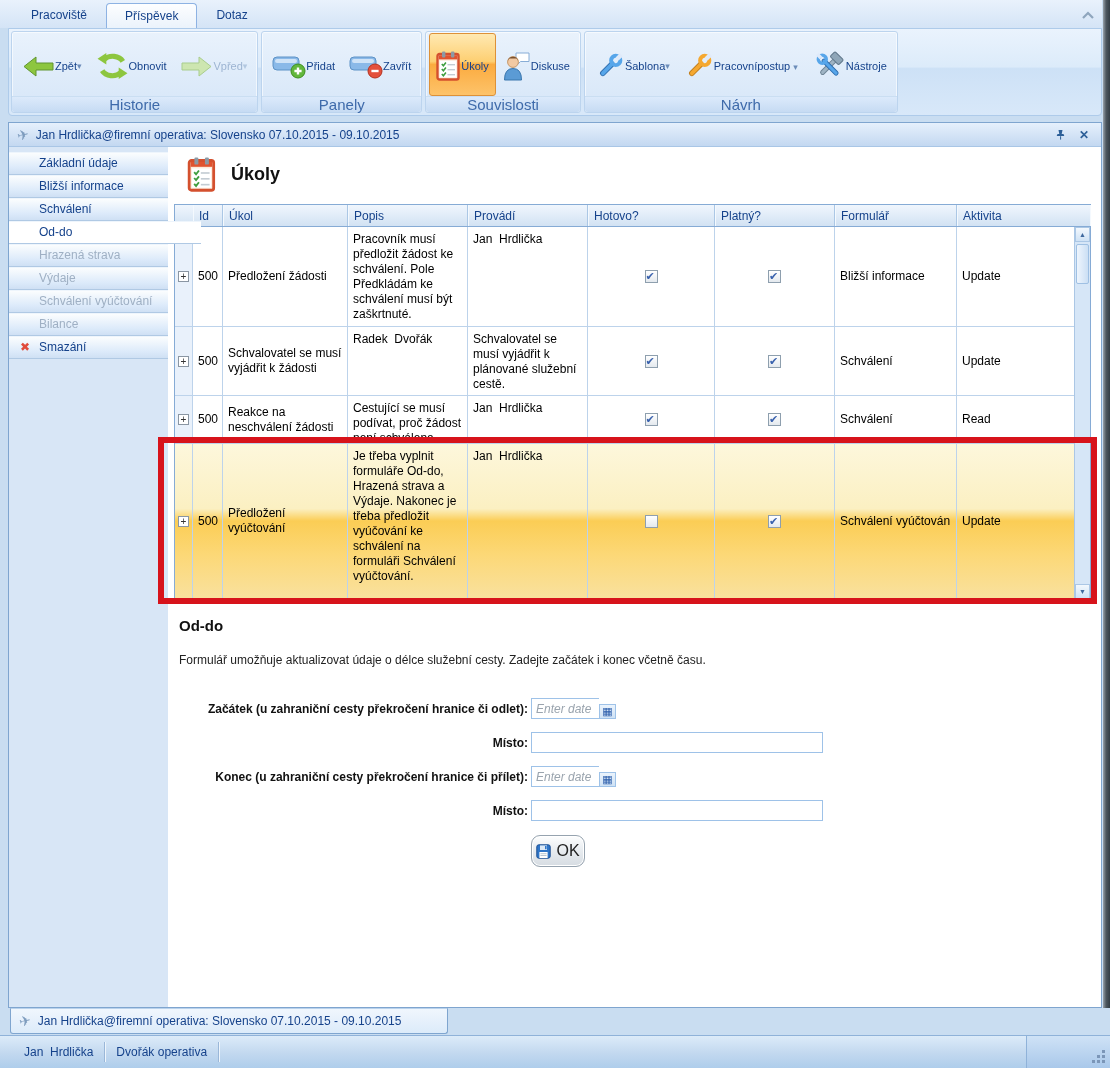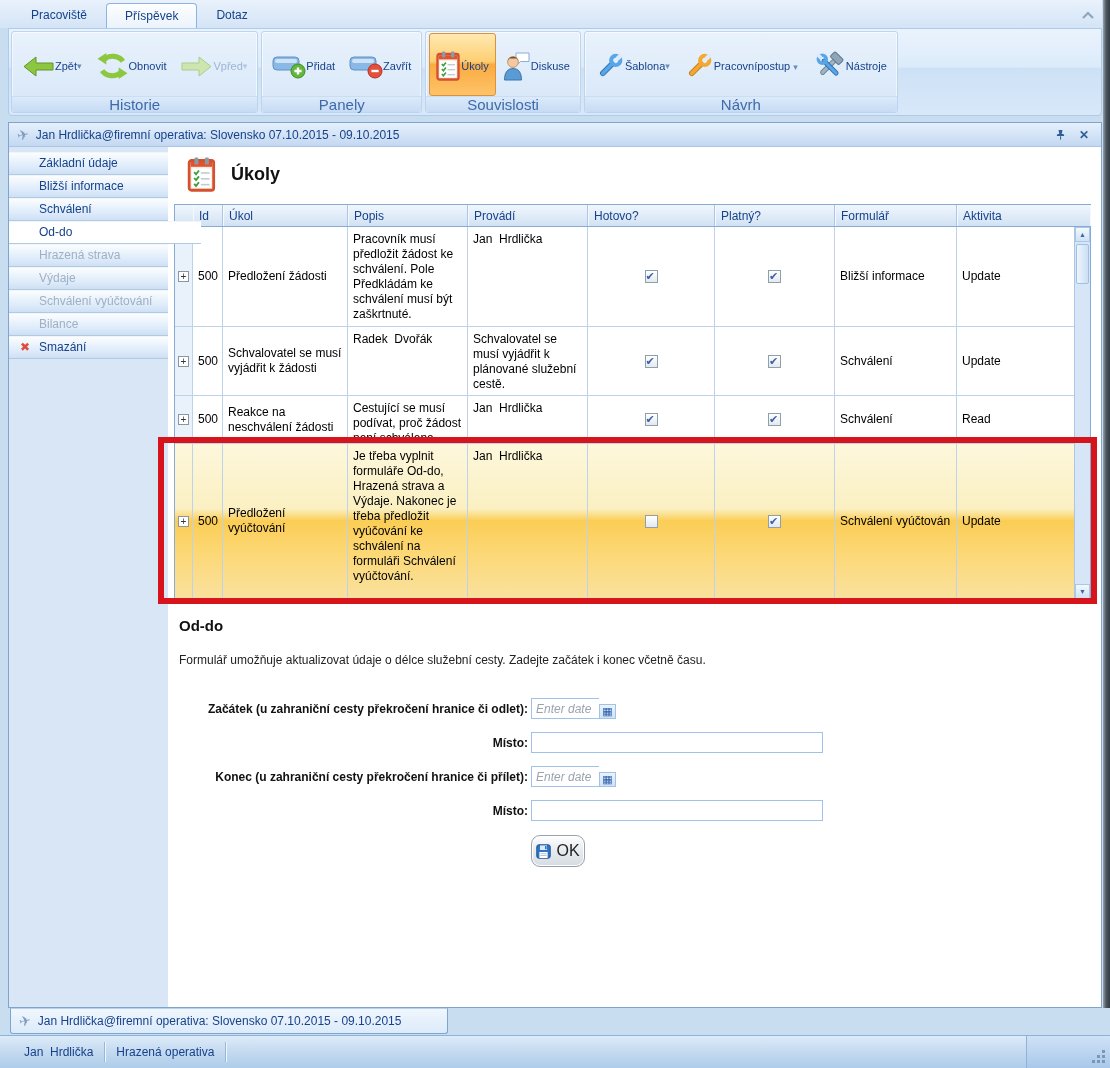--- a/index.html
+++ b/index.html
@@ -486,20 +486,20 @@
 <div class="bottom-tabbar">
   <div class="bottom-tab">
     <span class="plane">✈</span>
     <span>Jan Hrdlička@firemní operativa: Slovensko 07.10.2015 - 09.10.2015</span>
   </div>
 </div>
 
 <div class="statusbar">
   <span class="pre">Jan  Hrdlička</span>
   <span class="sb-sep"></span>
-  <span>Hrazená operativa</span>
+  <span>Dvořák operativa</span>
   <span class="sb-sep"></span>
   <div class="sb-right">
     <div class="grip"></div>
   </div>
 </div>
 
 <div class="right-shadow"></div>
 
 </body></html>

